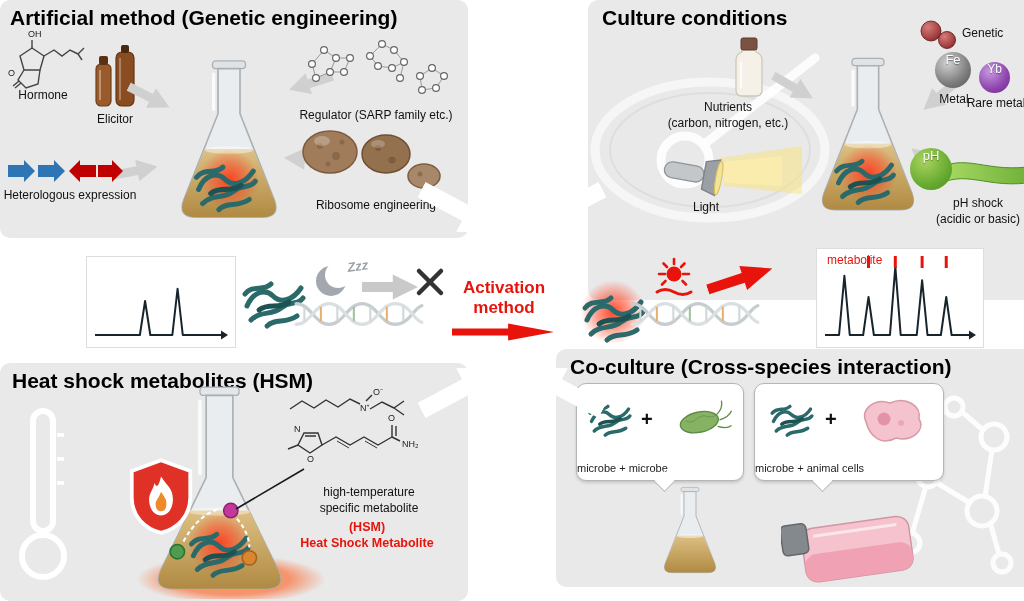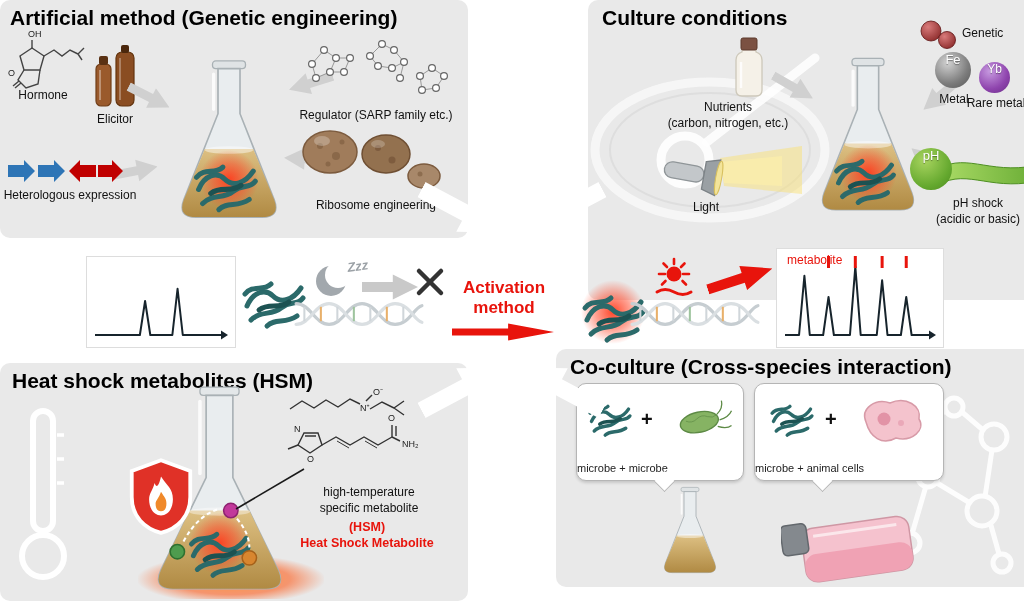--- a/index.html
+++ b/index.html
@@ -454,21 +454,21 @@
     </g>
     <path d="M5,36 q8,-5 17,0 q9,5 17,0" stroke="#e8140c" stroke-width="3" fill="none" stroke-linecap="round"></path>
   </svg>
 
   <svg class="abs" style="left:628px;top:296px" width="134" height="36" viewBox="0 0 130 34">
     <use href="#dna"></use>
   </svg>
 
   <div class="block" style="left:706px;top:264px;width:68px;height:30px;background:#e8140c;transform:rotate(-18deg)"></div>
 
-  <div class="chrom" style="left:776px;top:248px;width:168px;height:100px">
+  <div class="chrom" style="left:816px;top:248px;width:168px;height:100px">
     <div class="metab" style="left:10px;top:4px">metabolite</div>
     <svg id="chrom-after-svg" width="166" height="98">
         <path d="M8,86 L22.04,86 L27.4,26.72 L32.76,86 L46.160000000000004,86 L51.52,48 L56.88,86 L72.96,86 L78.32,17.599999999999994 L83.67999999999999,86 L99.76,86 L105.12,31.28 L110.48,86 L123.88000000000001,86 L129.24,48 L134.60000000000002,86 L152,86" fill="none" stroke="#17242c" stroke-width="2" stroke-linejoin="round"></path>
         <polygon points="152,81.5 159,86 152,90.5" fill="#17242c"></polygon>
         <line x1="51.52" x2="51.52" y1="7" y2="19" stroke="#e8140c" stroke-width="3"></line>
         <line x1="78.32" x2="78.32" y1="7" y2="19" stroke="#e8140c" stroke-width="3"></line>
         <line x1="105.12" x2="105.12" y1="7" y2="19" stroke="#e8140c" stroke-width="3"></line>
         <line x1="129.24" x2="129.24" y1="7" y2="19" stroke="#e8140c" stroke-width="3"></line>
       </svg>
   </div>

